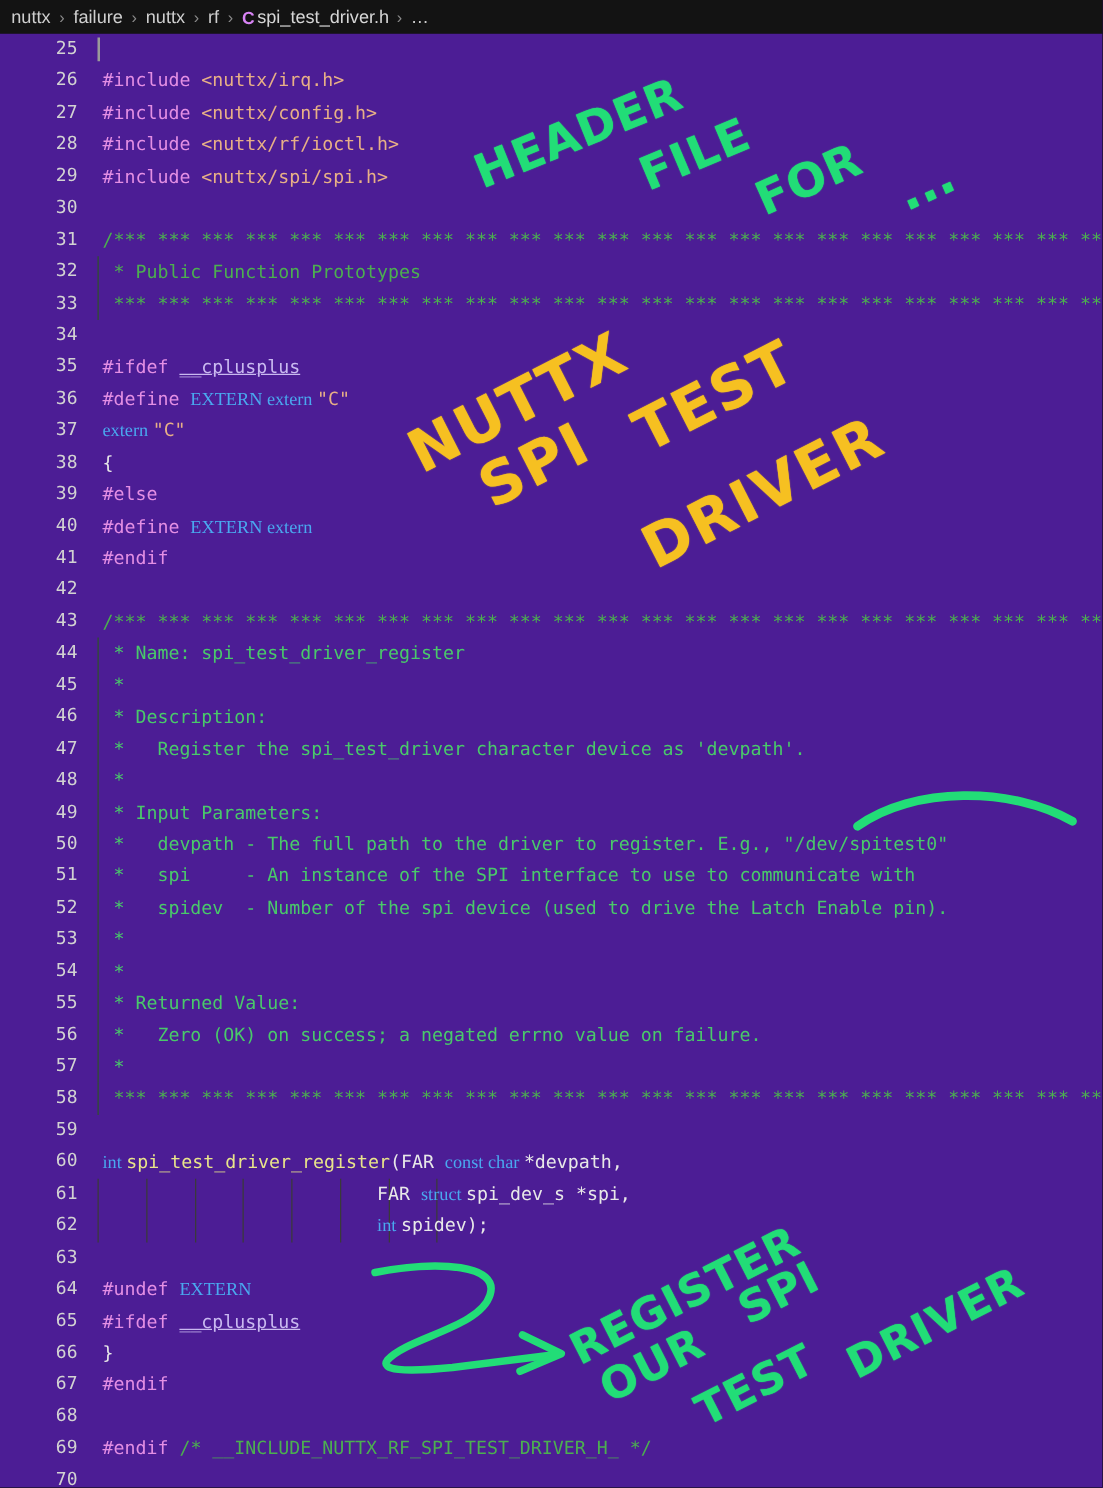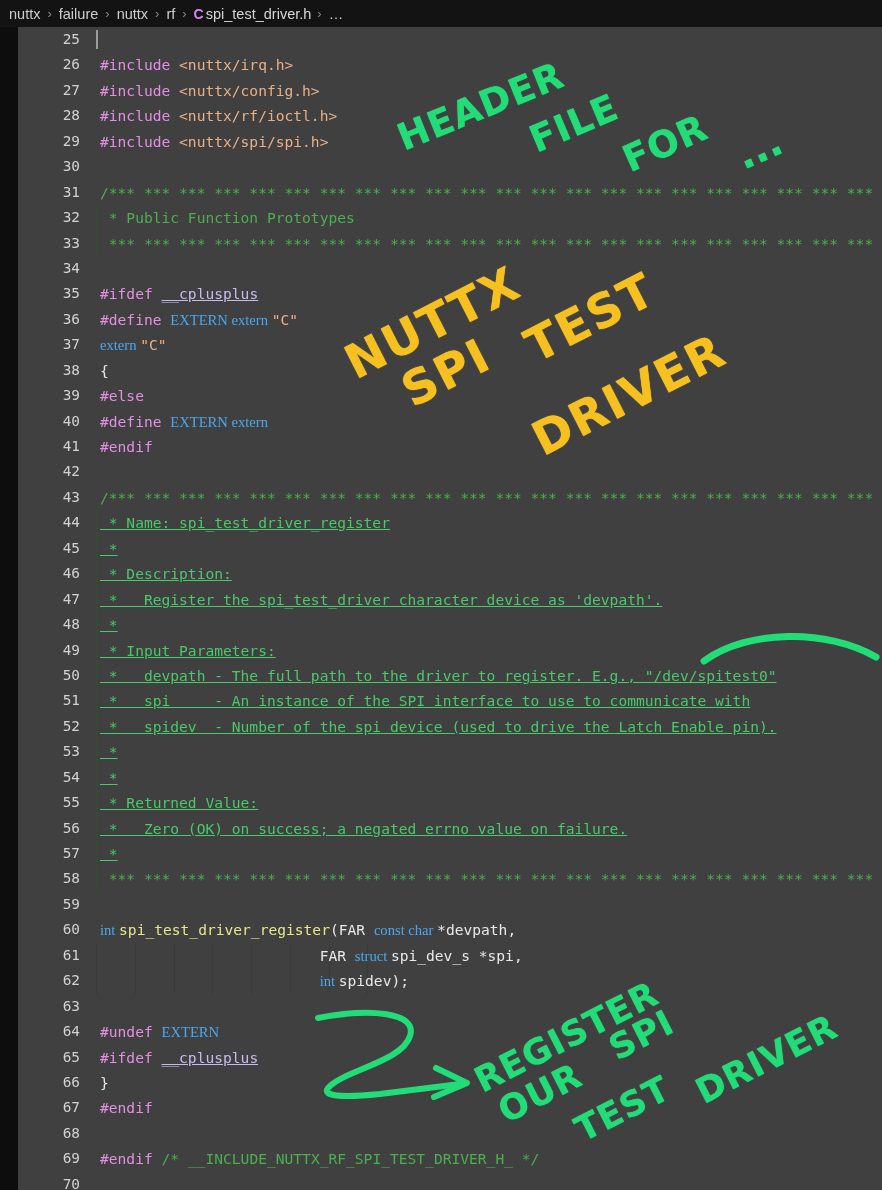--- a/index.html
+++ b/index.html
@@ -20,21 +20,21 @@
     white-space:nowrap;
   }
   .crumb{color:#cfcfcf;padding:0 1px;}
   .crumb-sep{color:#8a8a8a;padding:0 6px;font-size:13px;}
   .crumb-ficon{color:#d884f5;font-weight:700;padding:0 2px 0 1px;font-size:14px;}
   .crumb-file{color:#d6d6d6;}
 
   
   #editor{
     position:absolute;top:27px;left:0;right:0;bottom:0;
-    background:#404040;overflow:hidden;margin-left:18px;
+    background:#4c1d95;overflow:hidden;
   }
   #code{
     position:relative;
     font-size:14.6px;line-height:25.45px;
     white-space:pre;
   }
   .row{height:25.45px;position:relative;}
   .ln{
     position:absolute;left:0;width:62px;text-align:right;
     color:#d2d2d2;font-size:14.4px;
@@ -55,21 +55,21 @@
     top:0;height:25.45px;left:78px;
   }
   .caret{
     position:absolute;left:78px;top:3px;width:2px;height:19px;background:#9a9a9a;
   }
 
   
   .t-pre   {color:#e48fe4;text-align:right;}            
   .t-path  {color:#e8b086;}            
   .t-com   {color:#4caf50;}            
-  .t-com2  {color:#49c96a;text-decoration:underline;}            
+  .t-com2  {color:#49c96a;}            
   .t-id    {color:#c9b9f0;text-decoration:underline;}            
   .t-kw    {color:#4aa8ef;font-family:Liberation Serif, serif;}            
   .t-fn    {color:#e9e58a;}            
   .t-pl    {color:#e8e8e8;}            
 
   
   .ann{
     position:absolute;
     font-family:"DejaVu Sans","Liberation Sans",sans-serif;
     font-weight:700;white-space:nowrap;

